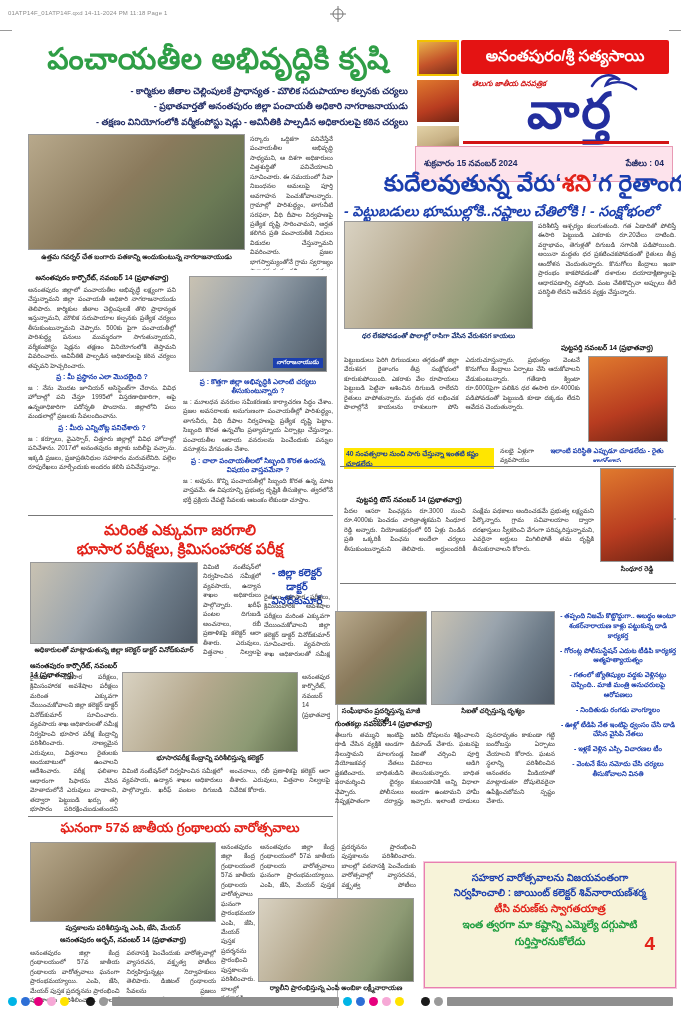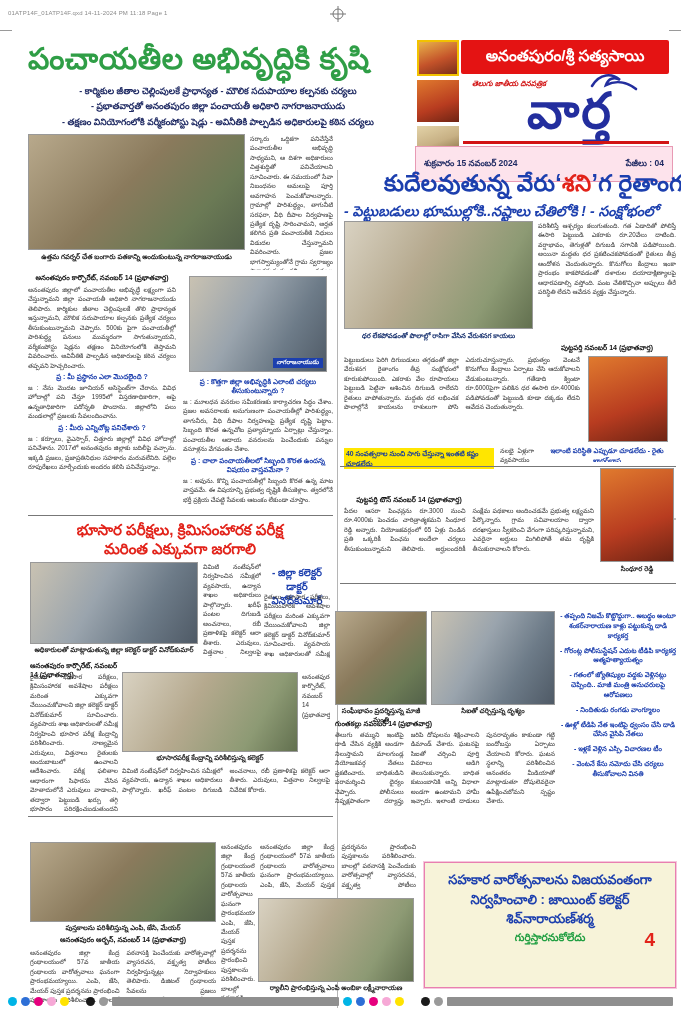--- a/index.html
+++ b/index.html
@@ -29,21 +29,21 @@
   .ph5{ background:linear-gradient(160deg,#e07a2e,#b83c20 60%,#6e2414); }
   .ph6{ background:linear-gradient(160deg,#e3d3a8,#c7b084 60%,#937a50); }
   .tagline { color:#d21414; font-weight:bold; font-size:7.5px; font-style:italic; }
   .vtitle { color:#232e9e; font-weight:bold; font-size:50px; letter-spacing:2px; line-height:1; }
   .v-underline { border-top:3px solid #d21414; border-bottom:1px solid #d21414; height:6px; }
   .datebar { background:#fde3ec; border:1px solid #e89ab4; color:#1f2a63; font-weight:bold;
              font-size:8.5px; display:flex; align-items:center; justify-content:space-between;
              padding:0 8px; }
 
   
-  .h-lead { color:#2f9e46; font-weight:bold; font-size:30px; text-align:left; letter-spacing:.5px; }
+  .h-lead { color:#2f9e46; font-weight:bold; font-size:30px; text-align:center; letter-spacing:.5px; }
   .subhead { color:#1f2a63; font-weight:bold; font-size:9px; text-align:center; line-height:1.7; }
   .h-blue { color:#1c3fae; font-weight:bold;margin-left:40px; }
   .h-red  { color:#e2231a; font-weight:bold; }
   .h-peanut { font-size:23px; text-align:left; letter-spacing:.3px; }
   .hl-red { color:#e2231a; }
   .strap { color:#1c3fae; font-weight:bold; font-style:italic; font-size:14px; }
 
   .caption { font-weight:bold; font-size:6.8px; color:#222; text-align:center; line-height:1.3; }
   .caption.blue { color:#16306e; }
   .dateline { font-weight:bold; font-size:7px; color:#111; }
@@ -59,21 +59,21 @@
   .ylw { background:#ffe600; font-weight:bold; color:#143a9e; font-size:6.8px; padding:1px 2px;
          line-height:1.4; }
   .attr { color:#1c3fae; font-weight:bold; font-size:10px; text-align:center; line-height:1.4; }
 
   .vrule { width:1px; background:#b5b5b5; }
   .hrule { height:1px; background:#777; }
 
   
   .bbox { background:#f7f3d9; border:1px solid #e87fb0; outline:1px solid #f6c7dd;
           text-align:center; padding:7px 6px 4px; }
-  .bbox .l-blue  { color:#1c3fae; font-weight:bold; font-size:13px; line-height:1.5; }
+  .bbox .l-blue  { color:#1c3fae; font-weight:bold; font-size:10px; line-height:1.5; }
   .bbox .l-red   { color:#e2231a; font-weight:bold; font-size:10.5px; line-height:1.55; }
   .bbox .l-green { color:#1f9e40; font-weight:bold; font-size:10.5px; line-height:1.55; }
   .pageno { color:#e2231a; font-weight:bold; font-size:19px; }
   .framed { border:1px solid #999; }
 </style>
 </head>
 <body>
 
 <div id="page">
 
@@ -108,21 +108,21 @@
       </svg>
   </div>
   <div class="abs vtitle" style="left:470px; top:86px; width:200px; text-align:center;">వార్త</div>
   <div class="abs v-underline" style="left:463px; top:141px; width:206px;"></div>
   <div class="abs datebar" style="left:415px; top:146px; width:258px; height:36px;">
     <span>శుక్రవారం  15  నవంబర్  2024</span>
     <span>పేజీలు : 04</span>
   </div>
 
   <div class="abs h-lead" style="left:28px; top:42px; width:380px;">పంచాయతీల అభివృద్ధికి కృషి</div>
-  <div class="abs subhead" style="left:28px; top:84px; width:380px;">
+  <div class="abs subhead" style="left:28px; top:84px; width:380px;text-align:right;">
     <div>- కార్మికుల జీతాల చెల్లింపులకే ప్రాధాన్యత - మౌలిక సదుపాయాల కల్పనకు చర్యలు</div>
     <div>- ప్రభాతవార్తతో అనంతపురం జిల్లా పంచాయతీ అధికారి నాగరాజనాయుడు</div>
     <div>- తక్షణం వినియోగంలోకి వర్మీకంపోస్టు షెడ్లు - అవినీతికి పాల్పడిన అధికారులపై కఠిన చర్యలు</div>
   </div>
 
   <div class="abs ph framed" style="left:28px; top:134px; width:217px; height:116px;"></div>
   <div class="abs caption" style="left:28px; top:253px; width:217px;">ఉత్తమ గవర్నర్ చేత బంగారు పతకాన్ని అందుకుంటున్న నాగరాజనాయుడు</div>
   <div class="abs body clip" style="left:250px; top:134px; width:83px; height:136px;">సర్కారు ఒద్దికగా పనిచేస్తేనే పంచాయతీల అభివృద్ధి సాధ్యమని, ఆ దిశగా అధికారులు చిత్తశుద్ధితో పనిచేయాలని సూచించారు. ఈ సమయంలో సేవా నిబంధనల అమలుపై పూర్తి అవగాహన పెంచుకోవాలన్నారు. గ్రామాల్లో పారిశుద్ధ్యం, తాగునీటి సరఫరా, వీధి దీపాల నిర్వహణపై ప్రత్యేక దృష్టి సారించామని, అర్హత కలిగిన ప్రతి పంచాయతీకి నిధులు విడుదల చేస్తున్నామని వివరించారు. ప్రజల భాగస్వామ్యంతోనే గ్రామ స్వరాజ్యం సాకారమవుతుందని, పన్నుల వసూళ్లను మెరుగుపరచుకుంటే సొంత నిధులతోనే అభివృద్ధి పనులు చేపట్టవచ్చని పేర్కొన్నారు.</div>
 
   <div class="abs clip" style="left:28px; top:274px; width:148px; height:238px;">
@@ -180,48 +180,51 @@
     <div>- గతంలో జ్యోతిష్యుల వద్దకు వెళ్లినట్లు చెప్పింది.. మాజీ మంత్రి అనుచరులపై ఆరోపణలు</div>
     <div>- నిందితుడు రంగడు వాంగ్మూలం</div>
     <div>- ఊళ్లో టీడిపి నేత ఇంటిపై ధ్వంసం చేసి దాడి చేసిన వైసిపి నేతలు</div>
     <div>- ఇళ్లకే వెళ్లిన ఎస్పి, విచారణల టీం</div>
     <div>- వెంటనే కేసు నమోదు చేసి చర్యలు తీసుకోవాలని వినతి</div>
   </div>
   <div class="abs dateline" style="left:335px; top:720px; width:220px; text-align:left;">గుంతకల్లు నవంబర్ 14 (ప్రభాతవార్త)</div>
   <div class="abs body cols3 clip" style="left:335px; top:730px; width:220px; height:126px;">తెలుగు తమ్ముని ఇంటిపై దాడి చేసిన వ్యక్తికి అండగా నిలుస్తామని మాలగుండ్ల నియోజకవర్గ నేతలు ప్రకటించారు. బాధితుడిని పరామర్శించి ధైర్యం చెప్పారు. పోలీసులు నిష్పక్షపాతంగా దర్యాప్తు జరిపి దోషులను శిక్షించాలని డిమాండ్ చేశారు. ఘటనపై సిఐతో చర్చించి పూర్తి వివరాలు అడిగి తెలుసుకున్నారు. బాధిత కుటుంబానికి అన్ని విధాలా అండగా ఉంటామని హామీ ఇచ్చారు. ఇలాంటి దాడులు పునరావృతం కాకుండా గట్టి బందోబస్తు ఏర్పాటు చేయాలని కోరారు. ఘటన స్థలాన్ని పరిశీలించిన అనంతరం మీడియాతో మాట్లాడుతూ దోషులెవరైనా ఉపేక్షించబోమని స్పష్టం చేశారు.</div>
 
   <div class="abs h-red" style="left:30px; top:521px; width:300px; font-size:15px; text-align:center; line-height:1.25;">
+    <div>మరింత ఎక్కువగా జరగాలి</div>
     <div>భూసార పరీక్షలు, క్రిమిసంహారక పరీక్ష</div>
-    <div>మరింత ఎక్కువగా జరగాలి</div>
   </div>
   <div class="abs ph2 framed" style="left:30px; top:562px; width:168px; height:82px;"></div>
   <div class="abs caption" style="left:30px; top:646px; width:168px;">అధికారులతో మాట్లాడుతున్న జిల్లా కలెక్టర్ డాక్టర్ వినోద్‌కుమార్</div>
   <div class="abs body clip" style="left:203px; top:562px; width:58px; height:96px;">విమిటి నంటేషన్‌లో నిర్వహించిన సమీక్షలో వ్యవసాయ, ఉద్యాన శాఖల అధికారులు పాల్గొన్నారు. ఖరీఫ్ పంటల దిగుబడి అంచనాలు, రబీ ప్రణాళికపై కలెక్టర్ ఆరా తీశారు. ఎరువులు, విత్తనాల నిల్వలపై నివేదిక కోరారు.</div>
   <div class="abs attr" style="left:264px; top:566px; width:66px;">- జిల్లా కలెక్టర్ డాక్టర్ వినోద్‌కుమార్</div>
   <div class="abs body clip" style="left:264px; top:592px; width:66px; height:66px;">రైతులు భూసార పరీక్షలు, క్రిమిసంహారక అవశేషాల పరీక్షలు మరింత ఎక్కువగా చేయించుకోవాలని జిల్లా కలెక్టర్ డాక్టర్ వినోద్‌కుమార్ సూచించారు. వ్యవసాయ శాఖ అధికారులతో సమీక్ష నిర్వహించి భూసార పరీక్ష కేంద్రాన్ని పరిశీలించారు. నాణ్యమైన ఎరువులు, విత్తనాలు రైతులకు అందుబాటులో ఉంచాలని ఆదేశించారు. పరీక్ష ఫలితాల ఆధారంగా సిఫారసు చేసిన మోతాదులోనే ఎరువులు వాడాలని, తద్వారా పెట్టుబడి ఖర్చు తగ్గి భూసారం పరిరక్షించబడుతుందని వివరించారు. క్షేత్రస్థాయిలో అధికారులు రైతులకు అవగాహన కల్పించాలన్నారు.</div>
   <div class="abs dateline" style="left:30px; top:662px; width:90px;">అనంతపురం కార్పొరేట్, నవంబర్ 14 (ప్రభాతవార్త)</div>
   <div class="abs body clip" style="left:30px; top:672px; width:88px; height:140px;">రైతులు భూసార పరీక్షలు, క్రిమిసంహారక అవశేషాల పరీక్షలు మరింత ఎక్కువగా చేయించుకోవాలని జిల్లా కలెక్టర్ డాక్టర్ వినోద్‌కుమార్ సూచించారు. వ్యవసాయ శాఖ అధికారులతో సమీక్ష నిర్వహించి భూసార పరీక్ష కేంద్రాన్ని పరిశీలించారు. నాణ్యమైన ఎరువులు, విత్తనాలు రైతులకు అందుబాటులో ఉంచాలని ఆదేశించారు. పరీక్ష ఫలితాల ఆధారంగా సిఫారసు చేసిన మోతాదులోనే ఎరువులు వాడాలని, తద్వారా పెట్టుబడి ఖర్చు తగ్గి భూసారం పరిరక్షించబడుతుందని వివరించారు. క్షేత్రస్థాయిలో అధికారులు రైతులకు అవగాహన కల్పించాలన్నారు.</div>
   <div class="abs ph3 framed" style="left:122px; top:672px; width:176px; height:80px;"></div>
   <div class="abs caption" style="left:122px; top:754px; width:176px;">భూసారపరీక్ష కేంద్రాన్ని పరిశీలిస్తున్న కలెక్టర్</div>
   <div class="abs body cols2 clip" style="left:122px; top:766px; width:208px; height:46px;">విమిటి నంటేషన్‌లో నిర్వహించిన సమీక్షలో వ్యవసాయ, ఉద్యాన శాఖల అధికారులు పాల్గొన్నారు. ఖరీఫ్ పంటల దిగుబడి అంచనాలు, రబీ ప్రణాళికపై కలెక్టర్ ఆరా తీశారు. ఎరువులు, విత్తనాల నిల్వలపై నివేదిక కోరారు.</div>
   <div class="abs body clip" style="left:302px; top:672px; width:28px; height:78px;">అనంతపురం కార్పొరేట్, నవంబర్ 14 (ప్రభాతవార్త)</div>
   <div class="abs hrule" style="left:28px; top:816px; width:305px;"></div>
 
+  <div class="abs h-red" style="left:30px; top:820px; width:300px; font-size:13px; text-align:center;">ఘనంగా 57వ జాతీయ గ్రంథాలయ వారోత్సవాలు</div>
   <div class="abs ph framed" style="left:30px; top:842px; width:186px; height:80px;"></div>
   <div class="abs caption" style="left:30px; top:924px; width:186px;">పుస్తకాలను పరిశీలిస్తున్న ఎంపి, జేసి, మేయర్</div>
   <div class="abs dateline" style="left:30px; top:936px; width:186px; text-align:center;">అనంతపురం అర్బన్, నవంబర్ 14 (ప్రభాతవార్త)</div>
   <div class="abs body cols2 clip" style="left:30px; top:948px; width:186px; height:58px;">అనంతపురం జిల్లా కేంద్ర గ్రంథాలయంలో 57వ జాతీయ గ్రంథాలయ వారోత్సవాలు ఘనంగా ప్రారంభమయ్యాయి. ఎంపి, జేసి, మేయర్ పుస్తక ప్రదర్శనను ప్రారంభించి పుస్తకాలను పరిశీలించారు. బాలల్లో పఠనాసక్తి పెంచేందుకు వారోత్సవాల్లో వ్యాసరచన, వక్తృత్వ పోటీలు నిర్వహిస్తున్నట్లు నిర్వాహకులు తెలిపారు. డిజిటల్ గ్రంథాలయ సేవలను ప్రజలు వినియోగించుకోవాలని కోరారు. అనంతరం పట్టణంలో గ్రంథాలయ సప్తాహ ర్యాలీ నిర్వహించారు. విద్యార్థులు, ఉపాధ్యాయులు, పుస్తక ప్రియులు పెద్ద సంఖ్యలో పాల్గొన్నారు.</div>
   <div class="abs body clip" style="left:221px; top:842px; width:34px; height:164px;">అనంతపురం జిల్లా కేంద్ర గ్రంథాలయంలో 57వ జాతీయ గ్రంథాలయ వారోత్సవాలు ఘనంగా ప్రారంభమయ్యాయి. ఎంపి, జేసి, మేయర్ పుస్తక ప్రదర్శనను ప్రారంభించి పుస్తకాలను పరిశీలించారు. బాలల్లో పఠనాసక్తి పెంచేందుకు వారోత్సవాల్లో వ్యాసరచన, వక్తృత్వ పోటీలు నిర్వహిస్తున్నట్లు నిర్వాహకులు తెలిపారు. డిజిటల్ గ్రంథాలయ సేవలను ప్రజలు వినియోగించుకోవాలని కోరారు. అనంతరం పట్టణంలో గ్రంథాలయ సప్తాహ ర్యాలీ నిర్వహించారు. విద్యార్థులు, ఉపాధ్యాయులు, పుస్తక ప్రియులు పెద్ద సంఖ్యలో పాల్గొన్నారు.</div>
   <div class="abs body cols2 clip" style="left:260px; top:842px; width:156px; height:52px;">అనంతపురం జిల్లా కేంద్ర గ్రంథాలయంలో 57వ జాతీయ గ్రంథాలయ వారోత్సవాలు ఘనంగా ప్రారంభమయ్యాయి. ఎంపి, జేసి, మేయర్ పుస్తక ప్రదర్శనను ప్రారంభించి పుస్తకాలను పరిశీలించారు. బాలల్లో పఠనాసక్తి పెంచేందుకు వారోత్సవాల్లో వ్యాసరచన, వక్తృత్వ పోటీలు నిర్వహిస్తున్నట్లు నిర్వాహకులు తెలిపారు. డిజిటల్ గ్రంథాలయ సేవలను ప్రజలు వినియోగించుకోవాలని కోరారు. అనంతరం పట్టణంలో గ్రంథాలయ సప్తాహ ర్యాలీ నిర్వహించారు. విద్యార్థులు, ఉపాధ్యాయులు, పుస్తక ప్రియులు పెద్ద సంఖ్యలో పాల్గొన్నారు.</div>
   <div class="abs ph3 framed" style="left:258px; top:898px; width:156px; height:84px;"></div>
   <div class="abs caption" style="left:258px; top:984px; width:156px;">ర్యాలీని ప్రారంభిస్తున్న ఎంపి అంబికా లక్ష్మీనారాయణ</div>
 
   <div class="abs bbox" style="left:424px; top:862px; width:252px; height:126px;">
     <div class="l-blue">సహకార వారోత్సవాలను విజయవంతంగా</div>
     <div class="l-blue">నిర్వహించాలి : జాయింట్ కలెక్టర్ శివ్‌నారాయణ్‌శర్మ</div>
+    <div class="l-red">టీసి వరుణ్‌కు స్వాగతయాత్ర</div>
+    <div class="l-green">ఇంత త్వరగా మా కష్టాన్ని ఎమ్మెల్యే దగ్గుపాటి</div>
     <div class="l-green" style="position:relative;">
       <span>గుర్తిస్తారనుకోలేదు</span>
       <span class="pageno" style="position:absolute; right:14px; top:-4px;">4</span>
     </div>
   </div>
 
   <div class="abs dotstrip" style="left:8px; top:997px; width:665px;">
       <span class="dot" style="background: rgb(0, 180, 230);"></span>
       <span class="dot" style="background: rgb(45, 111, 214);"></span>
       <span class="dot" style="background: rgb(230, 0, 126);"></span>

